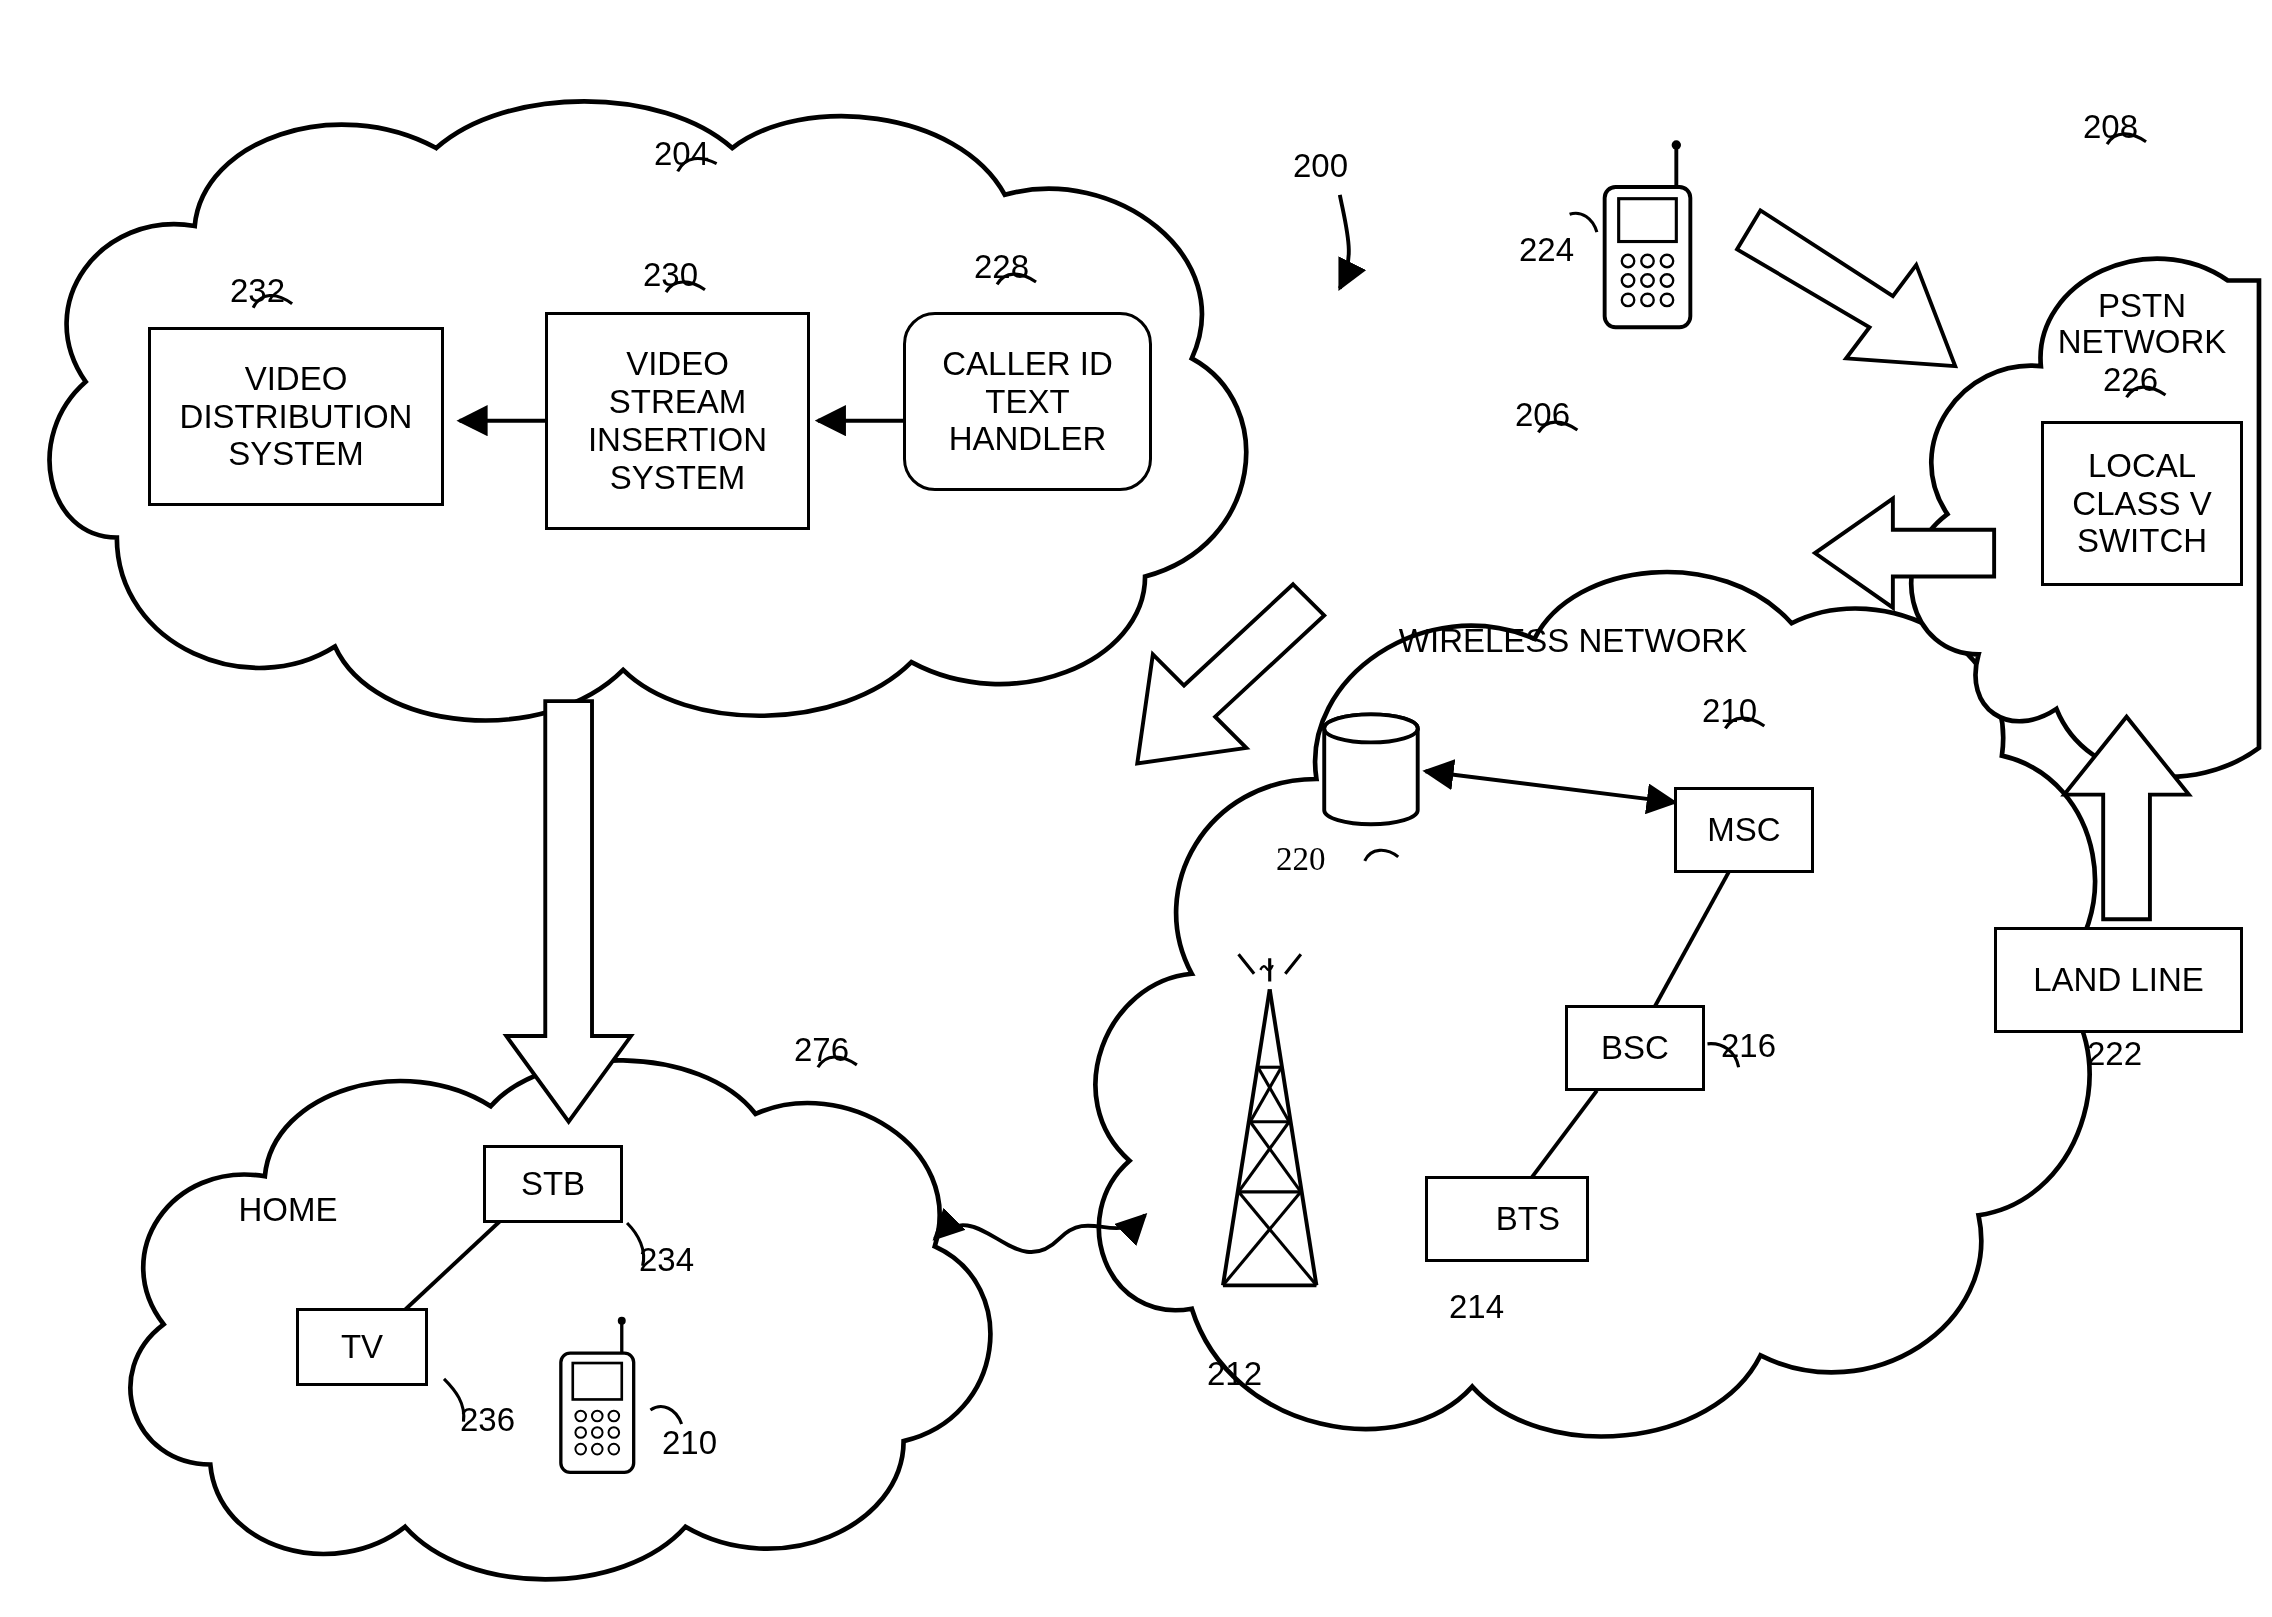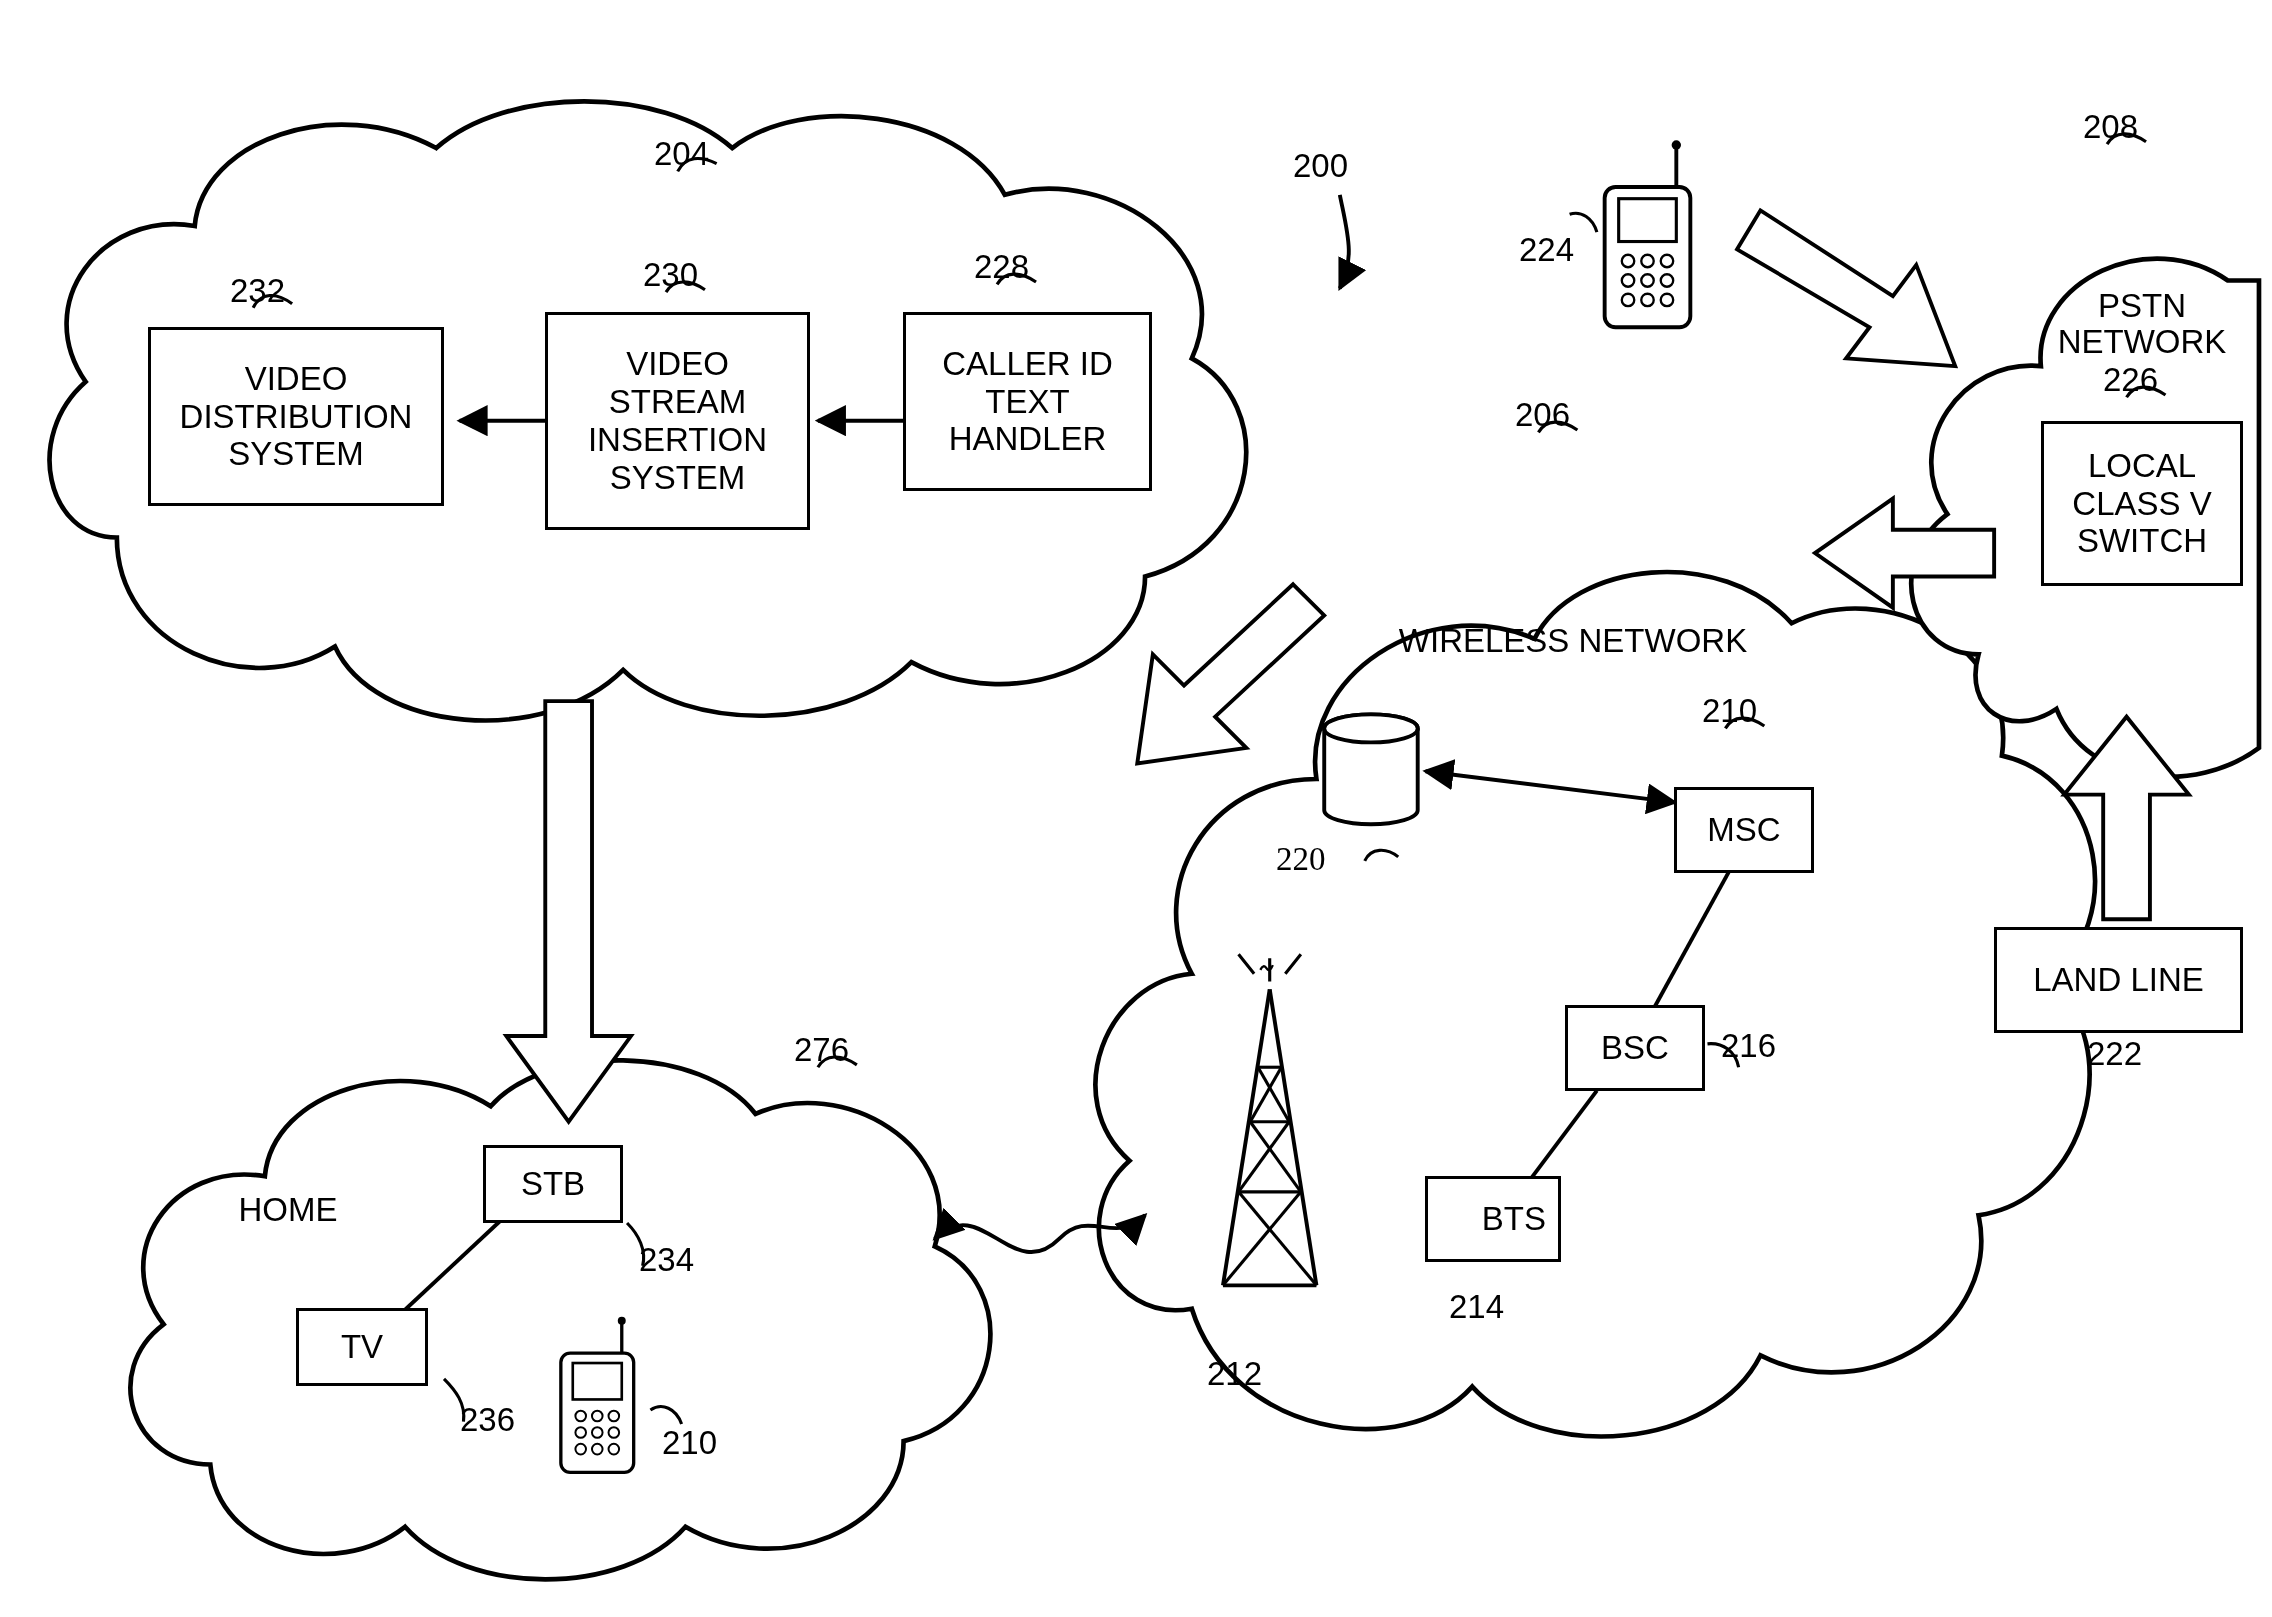--- a/index.html
+++ b/index.html
@@ -234,38 +234,38 @@
   </g>
 
 </svg>
 
 <div class="box" style="left:148px; top:327px; width:296px; height:179px;">
   <span>VIDEO<br>DISTRIBUTION<br>SYSTEM</span>
 </div>
 <div class="box" style="left:545px; top:312px; width:265px; height:218px;">
   <span>VIDEO<br>STREAM<br>INSERTION<br>SYSTEM</span>
 </div>
-<div class="box" style="left:903px; top:312px; width:249px; height:179px;">
+<div class="box" style="left:903px; top:312px; width:249px; height:179px;border-radius:32px;">
   <span>CALLER ID<br>TEXT<br>HANDLER</span>
 </div>
 
 <div class="box" style="left:2041px; top:421px; width:202px; height:165px;">
   <span>LOCAL<br>CLASS V<br>SWITCH</span>
 </div>
 <div class="box" style="left:1994px; top:927px; width:249px; height:106px;align-items:center;">
   <span>LAND LINE</span>
 </div>
 
 <div class="box" style="left:1674px; top:755px; width:140px; height:86px;margin-top:32px;">
   <span>MSC</span>
 </div>
 <div class="box" style="left:1565px; top:1005px; width:140px; height:86px;">
   <span>BSC</span>
 </div>
-<div class="box" style="left:1425px; top:1176px; width:136px; height:86px;padding-left:48px;">
+<div class="box" style="left:1425px; top:1176px; width:164px; height:86px;padding-left:48px;">
   <span>BTS</span>
 </div>
 
 <div class="box" style="left:483px; top:1145px; width:140px; height:78px;">
   <span>STB</span>
 </div>
 <div class="box" style="left:296px; top:1308px; width:132px; height:78px;">
   <span>TV</span>
 </div>
 

